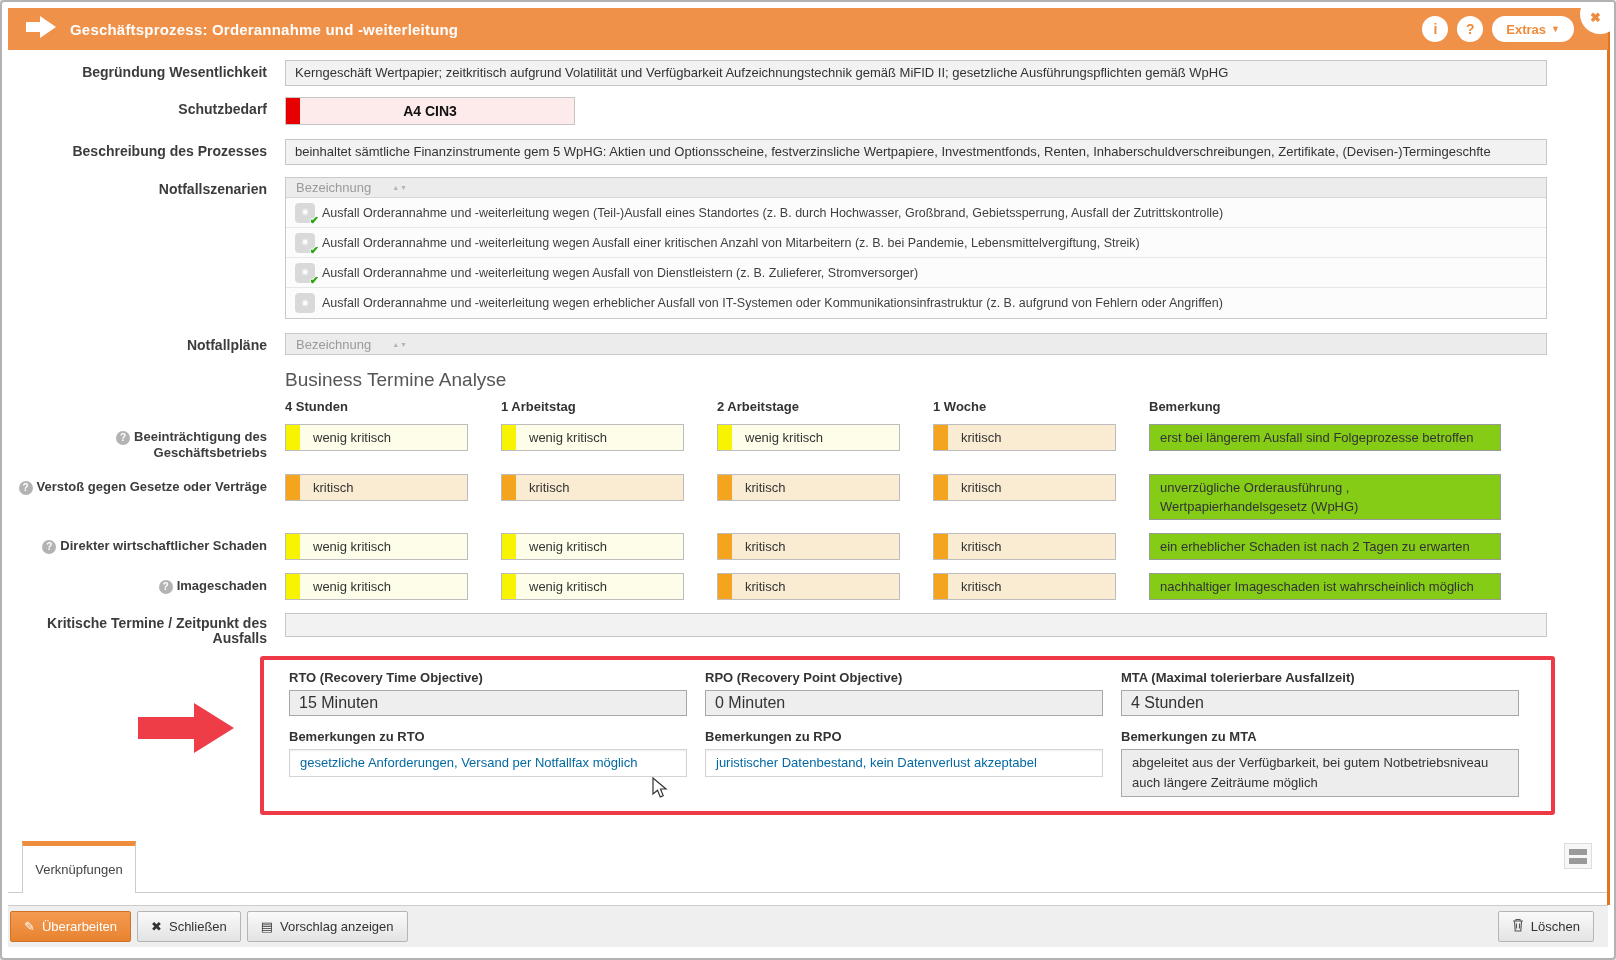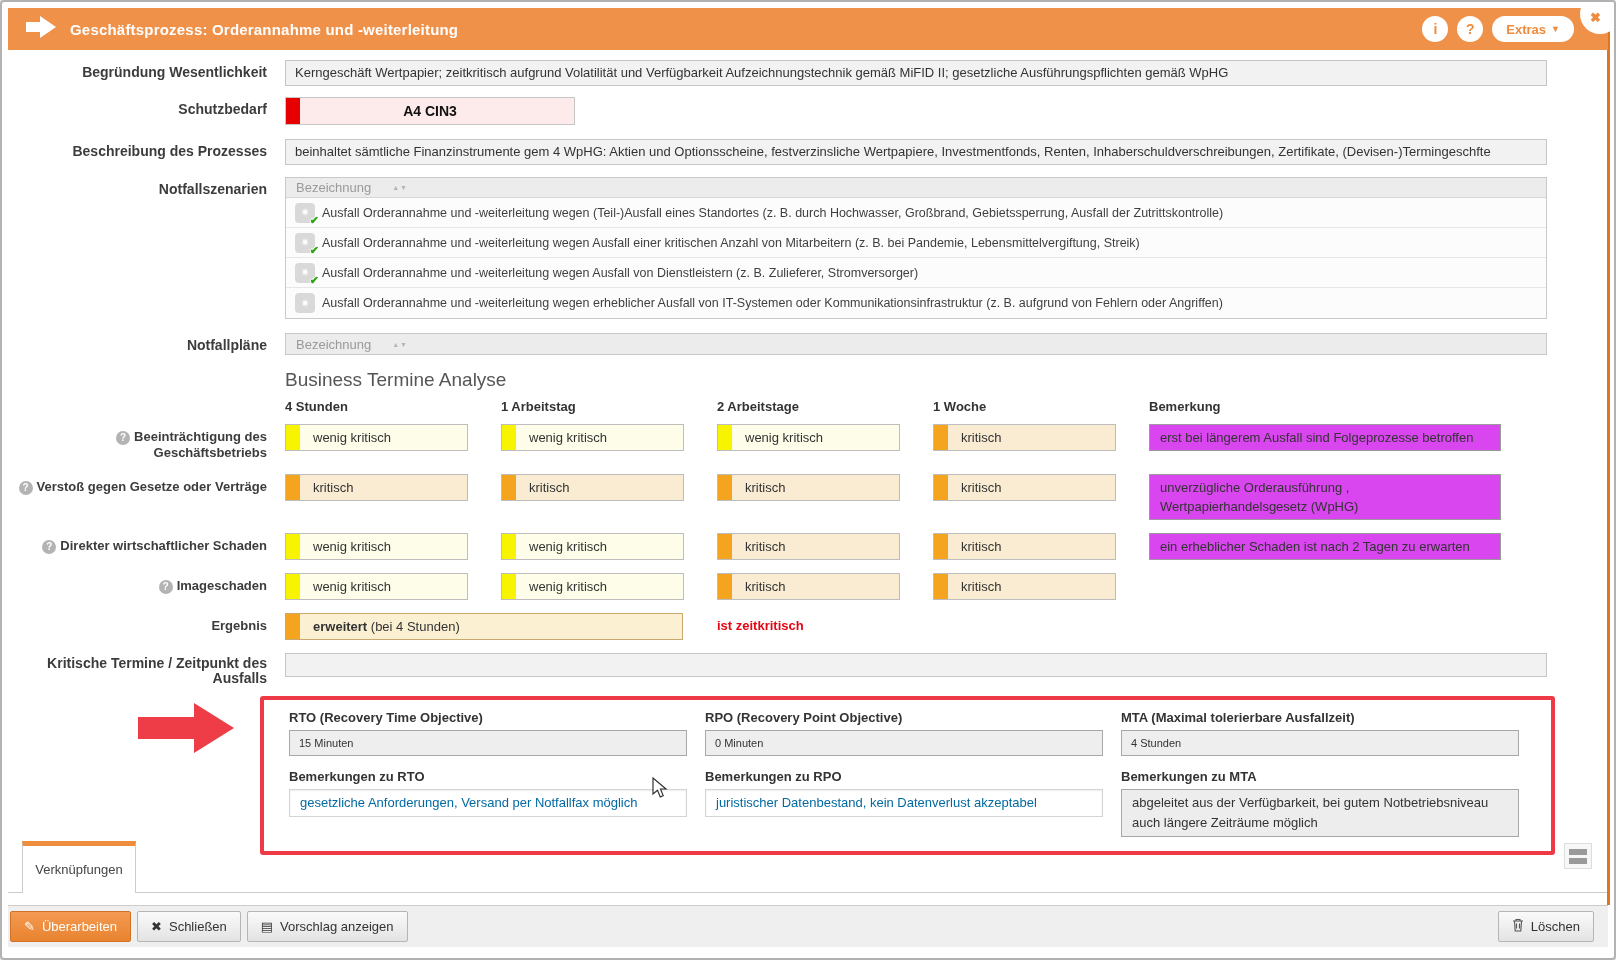--- a/index.html
+++ b/index.html
@@ -59,36 +59,36 @@
   .biarow { display:flex; align-items:flex-start; margin-bottom:13px; }
   .bialabel { width:277px; padding-right:18px; text-align:right; font-size:13px; font-weight:600;
               color:#3c3c3c; padding-top:5px; line-height:16px; }
   .help { display:inline-block; width:14px; height:14px; border-radius:50%; background:#b3b3b3; color:#fff;
           font-size:10px; font-weight:bold; text-align:center; line-height:14px; margin-right:4px; cursor:pointer; }
   .cell { position:relative; width:183px; height:27px; border:1px solid #bdbdbd; margin-right:33px;
           display:flex; align-items:center; padding-left:27px; font-size:13px; color:#333; cursor:pointer; }
   .cell .bar { position:absolute; left:0; top:0; bottom:0; width:14px; }
   .cell.wenig { background:#fdfde9; } .cell.wenig .bar { background:#f8f400; }
   .cell.kritisch { background:#f9ecd2; } .cell.kritisch .bar { background:#f5a41f; }
-  .bem { width:352px; min-height:27px; background:#d946ef; border:1px solid #9a9a9a; padding:3px 10px;
+  .bem { width:352px; min-height:27px; background:#84cc16; border:1px solid #9a9a9a; padding:3px 10px;
          font-size:13px; color:#333; line-height:19px; }
 
   .ergebnis-box { position:relative; width:398px; height:27px; background:#fbf0d2; border:1px solid #c9a96d;
                   display:flex; align-items:center; padding-left:27px; font-size:13px; color:#333; }
   .ergebnis-box .bar { position:absolute; left:0; top:0; bottom:0; width:14px; background:#f5a41f; }
   .zeitkritisch { margin-left:34px; padding-top:5px; color:#e30613; font-weight:bold; font-size:13px; }
 
   
   .red-section { margin-left:252px; width:1295px; border:4px solid #ee3a46; border-radius:3px;
                  margin-top:10px; padding:10px 8px 14px 25px; }
   .rto-grid { display:flex; gap:18px; }
   .rto-col { width:398px; }
   .rto-col .lab { font-size:13px; font-weight:bold; color:#333; margin-bottom:5px; }
   .rto-col .val { height:26px; line-height:24px; background:#eeeeee; border:1px solid #a8a8a8;
-                  padding:0 9px; font-size:11px; color:#333; }
+                  padding:0 9px; font-size:16px; color:#333; }
   .rto-col .lab2 { margin-top:13px; }
   .note-white { min-height:27px; background:#fff; border:1px solid #d4d4d4; box-shadow:inset 0 1px 2px rgba(0,0,0,.07);
                 padding:3px 10px; font-size:13px; color:#0369a1; line-height:20px; }
   .note-grey { min-height:46px; background:#ededed; border:1px solid #a8a8a8; padding:3px 10px;
                font-size:13px; color:#333; line-height:20px; }
 
   .red-arrow { position:absolute; left:130px; top:650px; z-index:3; }
   .cursor { position:absolute; left:644px; top:727px; z-index:9; }
 
   
@@ -146,21 +146,21 @@
       <div class="frow" style="margin-bottom:14px;">
         <div class="flabel">Schutzbedarf</div>
         <div class="schutz-box">
           <span class="bar"></span>
           <span>A4 CIN3</span>
         </div>
       </div>
 
       <div class="frow" style="margin-bottom:12px;">
         <div class="flabel">Beschreibung des Prozesses</div>
-        <div class="ffield tinput">beinhaltet sämtliche Finanzinstrumente gem 4 WpHG: Aktien und Optionsscheine, festverzinsliche Wertpapiere, Investmentfonds, Renten, Inhaberschuldverschreibungen, Zertifikate, (Devisen-)Termingeschfte</div>
+        <div class="ffield tinput">beinhaltet sämtliche Finanzinstrumente gem 5 WpHG: Aktien und Optionsscheine, festverzinsliche Wertpapiere, Investmentfonds, Renten, Inhaberschuldverschreibungen, Zertifikate, (Devisen-)Termingeschfte</div>
       </div>
 
       <div class="frow" style="margin-bottom:14px;">
         <div class="flabel">Notfallszenarien</div>
         <div class="ffield listbox">
           <div class="list-head">
             <span>Bezeichnung</span>
             <span class="sort-ic">▲▼</span>
           </div>
           <div id="scen-rows">
@@ -318,31 +318,24 @@
 
   <div class="cell kritisch">
     <span class="bar"></span>
     <span class="cell-txt">kritisch</span>
   </div>
 
   <div class="cell kritisch">
     <span class="bar"></span>
     <span class="cell-txt">kritisch</span>
   </div>
+<div class="bem">nachhaltiger Imageschaden ist wahrscheinlich möglich</div>
   </div>
 </div>
 
-      <div class="biarow" style="margin-bottom:13px;">
-        <div class="bialabel">Ergebnis</div>
-        <div class="ergebnis-box">
-          <span class="bar"></span>
-          <span><b>erweitert</b><span> (bei 4 Stunden)</span></span>
-        </div>
-        <div class="zeitkritisch">ist zeitkritisch</div>
-      </div>
 
       <div class="frow" style="margin-bottom:10px;">
         <div class="flabel" style="padding-top:3px;">Kritische Termine / Zeitpunkt des Ausfalls</div>
         <div class="ffield tinput" style="height:24px;"></div>
       </div>
 
       <div class="red-section">
         <div class="rto-grid">
           <div class="rto-col">
             <div class="lab">RTO (Recovery Time Objective)</div>

